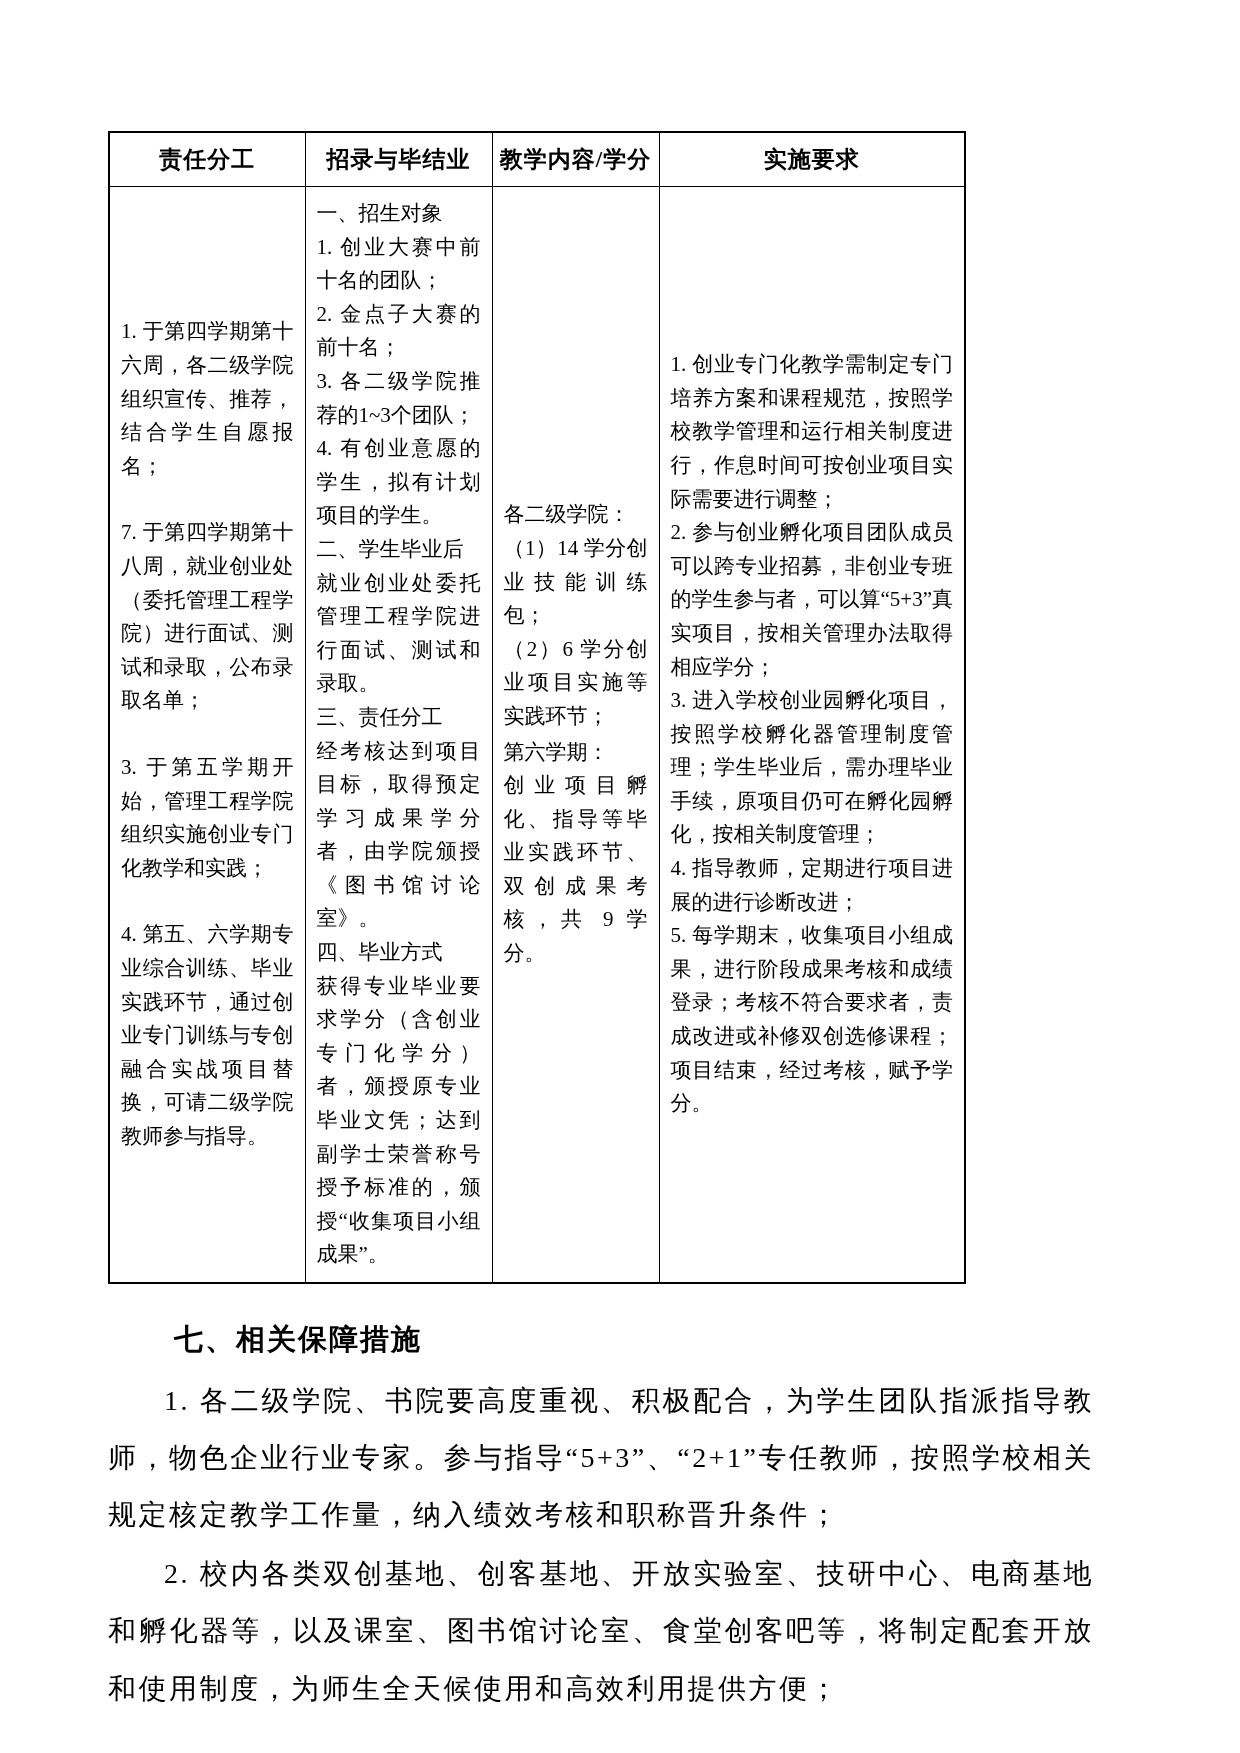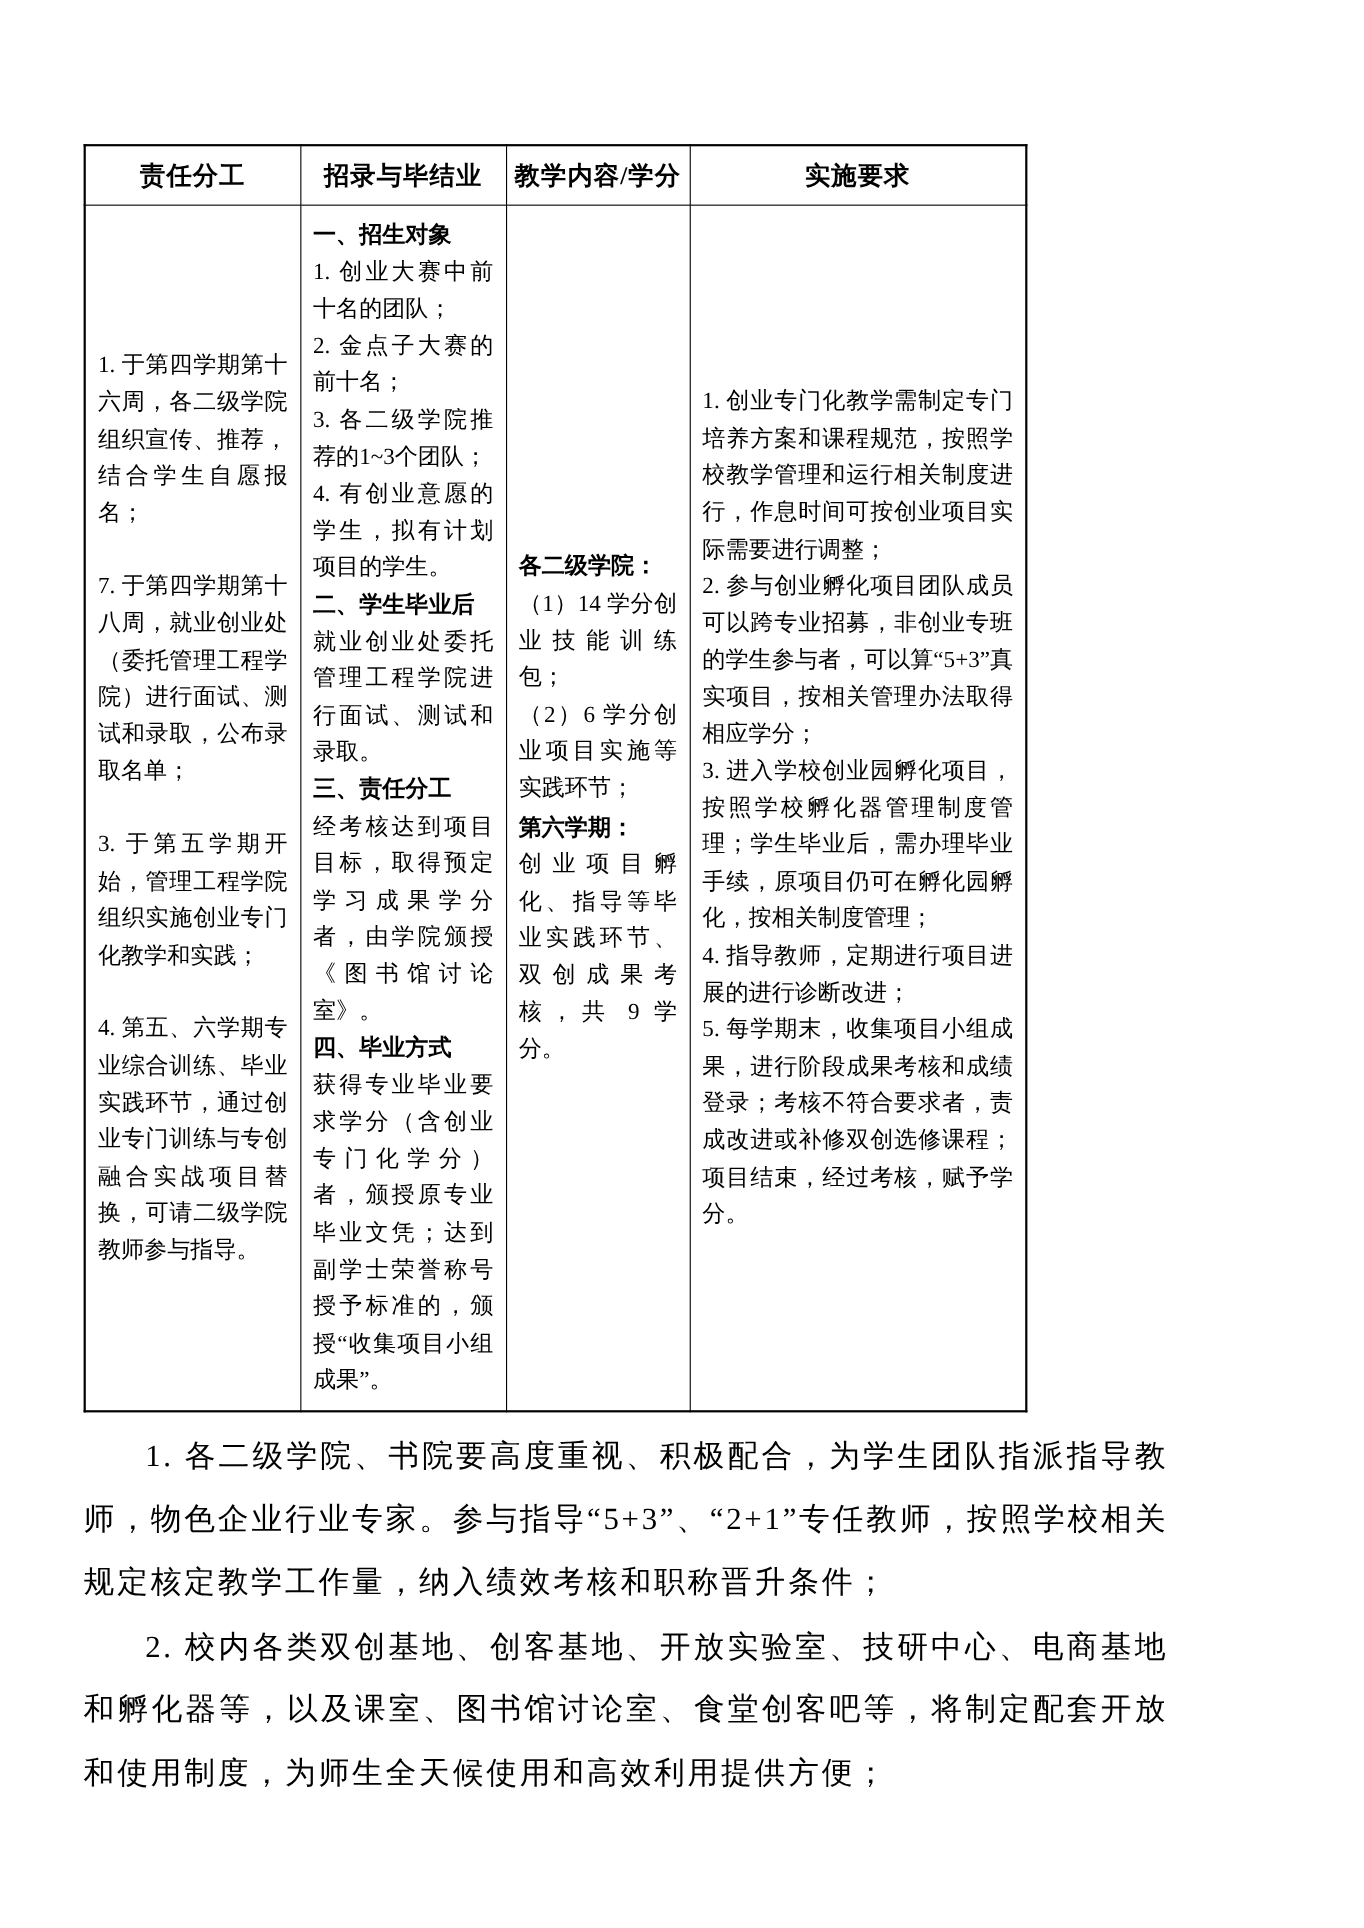--- a/index.html
+++ b/index.html
@@ -7,21 +7,21 @@
   body {
     width: 1240px;
     height: 1753px;
     font-family: "Liberation Serif", "DejaVu Serif", serif;
     color: #000;
     overflow: hidden;
   }
   .page {
     width: 1240px;
     height: 1342px;
-    padding: 131px 130px 40px 76px;
+    padding: 131px 130px 40px 108px;
   }
 
   
   table.program {
     border-collapse: collapse;
     width: 856px;
     table-layout: fixed;
     border: 2px solid #000;
   }
   table.program th,
@@ -38,21 +38,21 @@
   }
   table.program td {
     font-size: 21px;
     line-height: 1.6;
     padding: 10px 11px;
     text-align: justify;
   }
   .col-resp .para { margin-bottom: 33px; }
   .col-resp .para:last-child { margin-bottom: 0; }
   .block { margin: 0; }
-  .block-heading { font-weight: bold; }
+  .block-heading { font-weight: normal; }
   .pre { white-space: pre-line; }
   .col-teach .block + .block { margin-top: 2px; }
   .impl-item { margin: 0; }
 
   
   .section-heading {
     font-size: 29px;
     font-weight: bold;
     margin: 36px 0 0 66px;
     letter-spacing: 2px;
@@ -137,17 +137,18 @@
           <div class="impl-item">2. 参与创业孵化项目团队成员可以跨专业招募，非创业专班的学生参与者，可以算“5+3”真实项目，按相关管理办法取得相应学分；</div>
           <div class="impl-item">3. 进入学校创业园孵化项目，按照学校孵化器管理制度管理；学生毕业后，需办理毕业手续，原项目仍可在孵化园孵化，按相关制度管理；</div>
           <div class="impl-item">4. 指导教师，定期进行项目进展的进行诊断改进；</div>
           <div class="impl-item">5. 每学期末，收集项目小组成果，进行阶段成果考核和成绩登录；考核不符合要求者，责成改进或补修双创选修课程；项目结束，经过考核，赋予学分。</div>
         </td>
 
       </tr>
     </tbody>
   </table>
 
+  <div class="section-heading">七、相关保障措施</div>
 
   <div class="body-para">1. 各二级学院、书院要高度重视、积极配合，为学生团队指派指导教师，物色企业行业专家。参与指导“5+3”、“2+1”专任教师，按照学校相关规定核定教学工作量，纳入绩效考核和职称晋升条件；</div>
   <div class="body-para">2. 校内各类双创基地、创客基地、开放实验室、技研中心、电商基地和孵化器等，以及课室、图书馆讨论室、食堂创客吧等，将制定配套开放和使用制度，为师生全天候使用和高效利用提供方便；</div>
 
 </div>
 
 </body></html>

